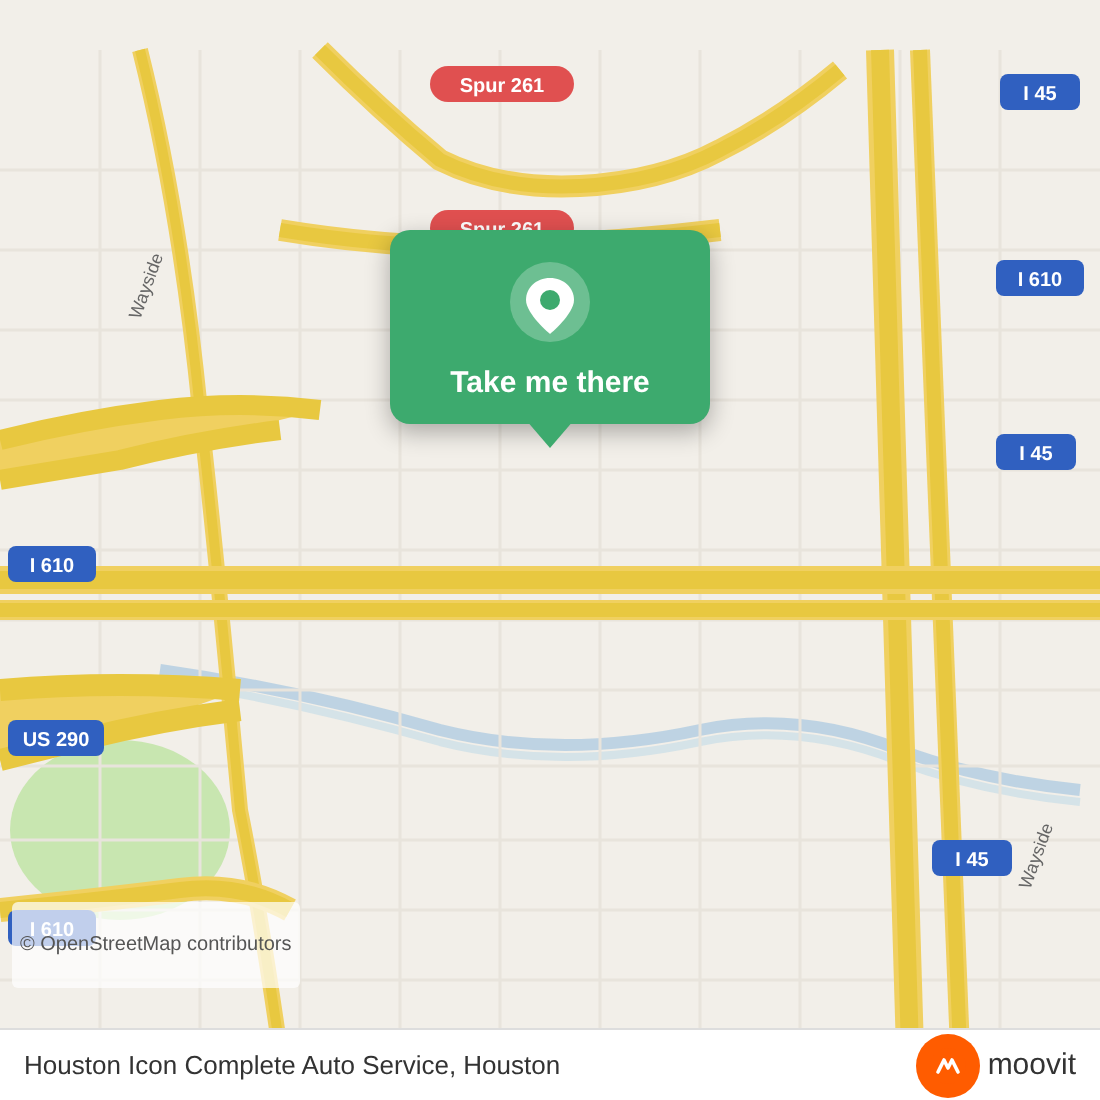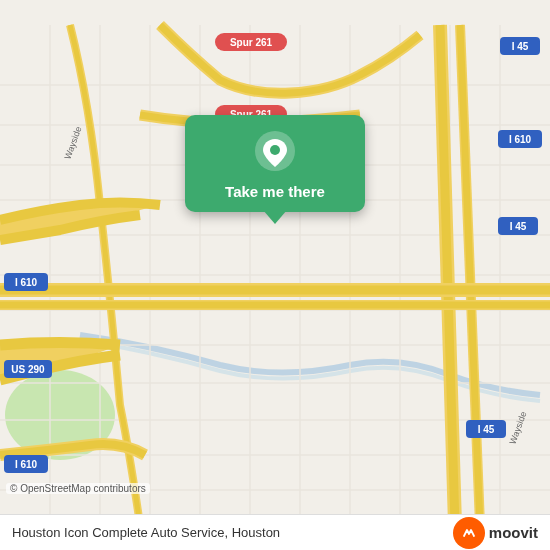--- a/index.html
+++ b/index.html
@@ -70,31 +70,31 @@
       display: flex;
       align-items: center;
       justify-content: center;
       color: white;
       font-size: 14px;
       font-weight: bold;
     }
 
     .moovit-text {
       font-size: 15px;
-      font-weight: bold;
+      font-weight: normal;
       color: #333;
     }
 
     
     .popup-card {
       position: absolute;
       top: 115px;
       left: 50%;
       transform: translateX(-50%);
-      width: 180px;
+      width: 160px;
       background: #3daa6e;
       border-radius: 10px;
       z-index: 20;
       display: flex;
       flex-direction: column;
       align-items: center;
       padding: 14px 16px 12px;
       box-shadow: 0 4px 12px rgba(0,0,0,0.3);
     }
 
@@ -123,21 +123,21 @@
     }
 
     
     .attribution {
       position: absolute;
       bottom: 56px;
       left: 6px;
       font-size: 10px;
       color: #555;
       background: rgba(255,255,255,0.7);
-      padding: 0 4px;
+      padding: 16px 4px;
       border-radius: 3px;
       z-index: 10;
     }
   </style>
 </head>
 <body>
 
 <div id="map-container">
   <div class="map-bg"></div>
 

